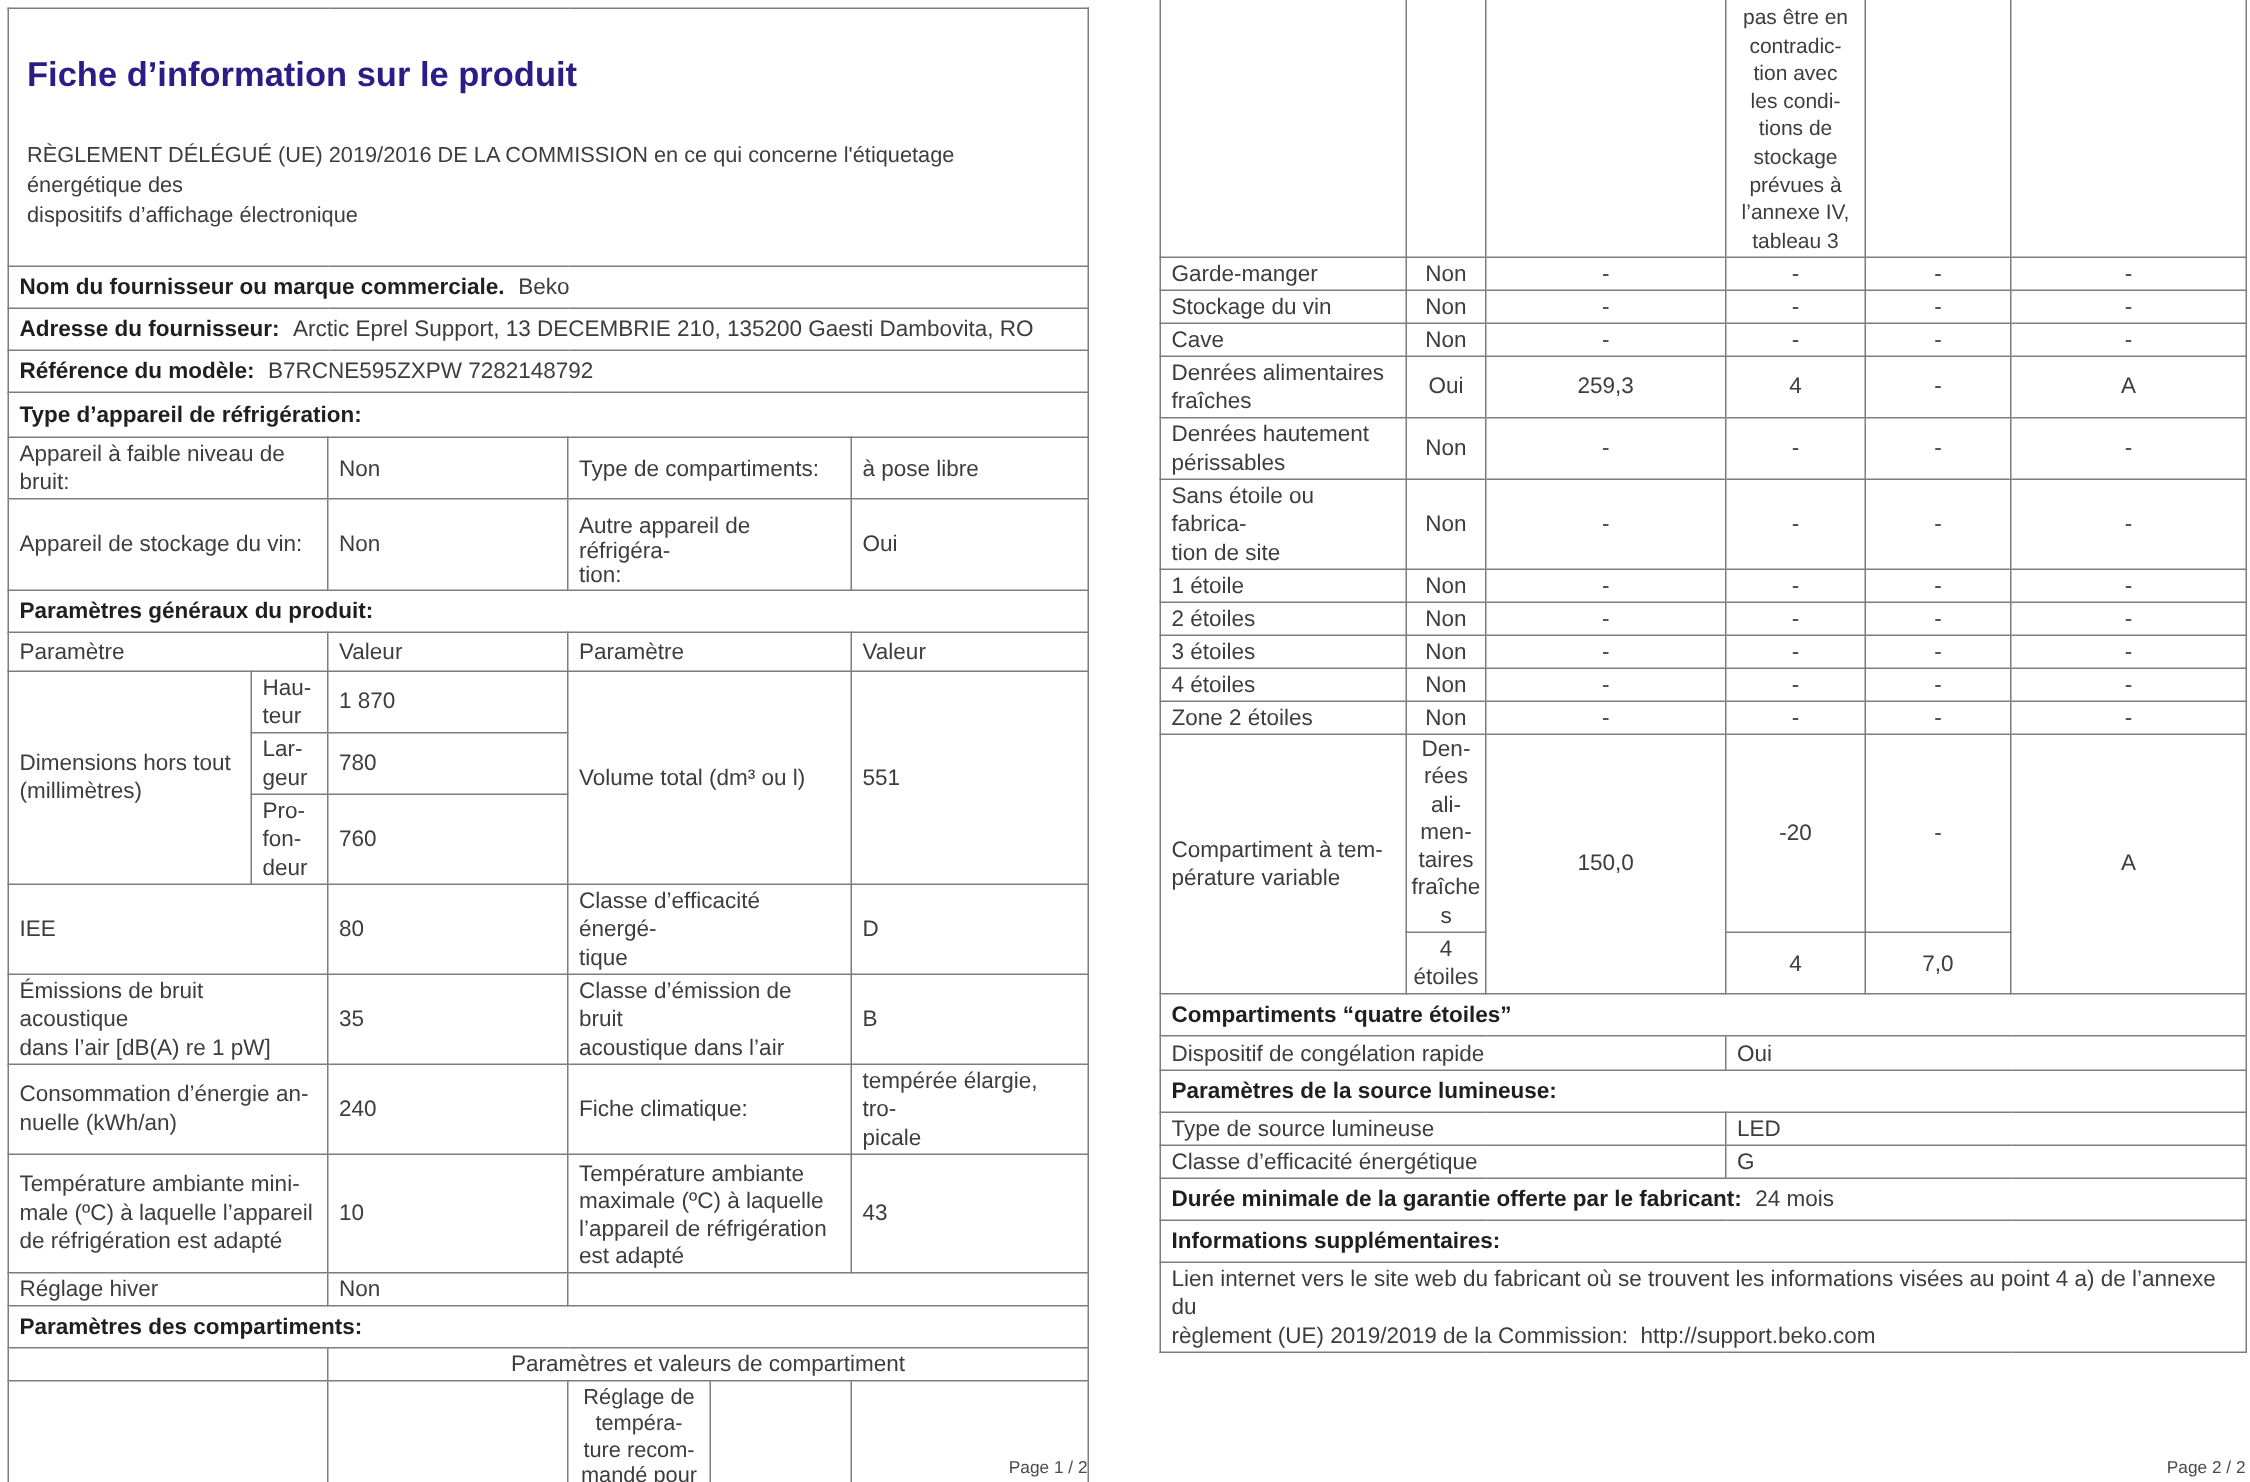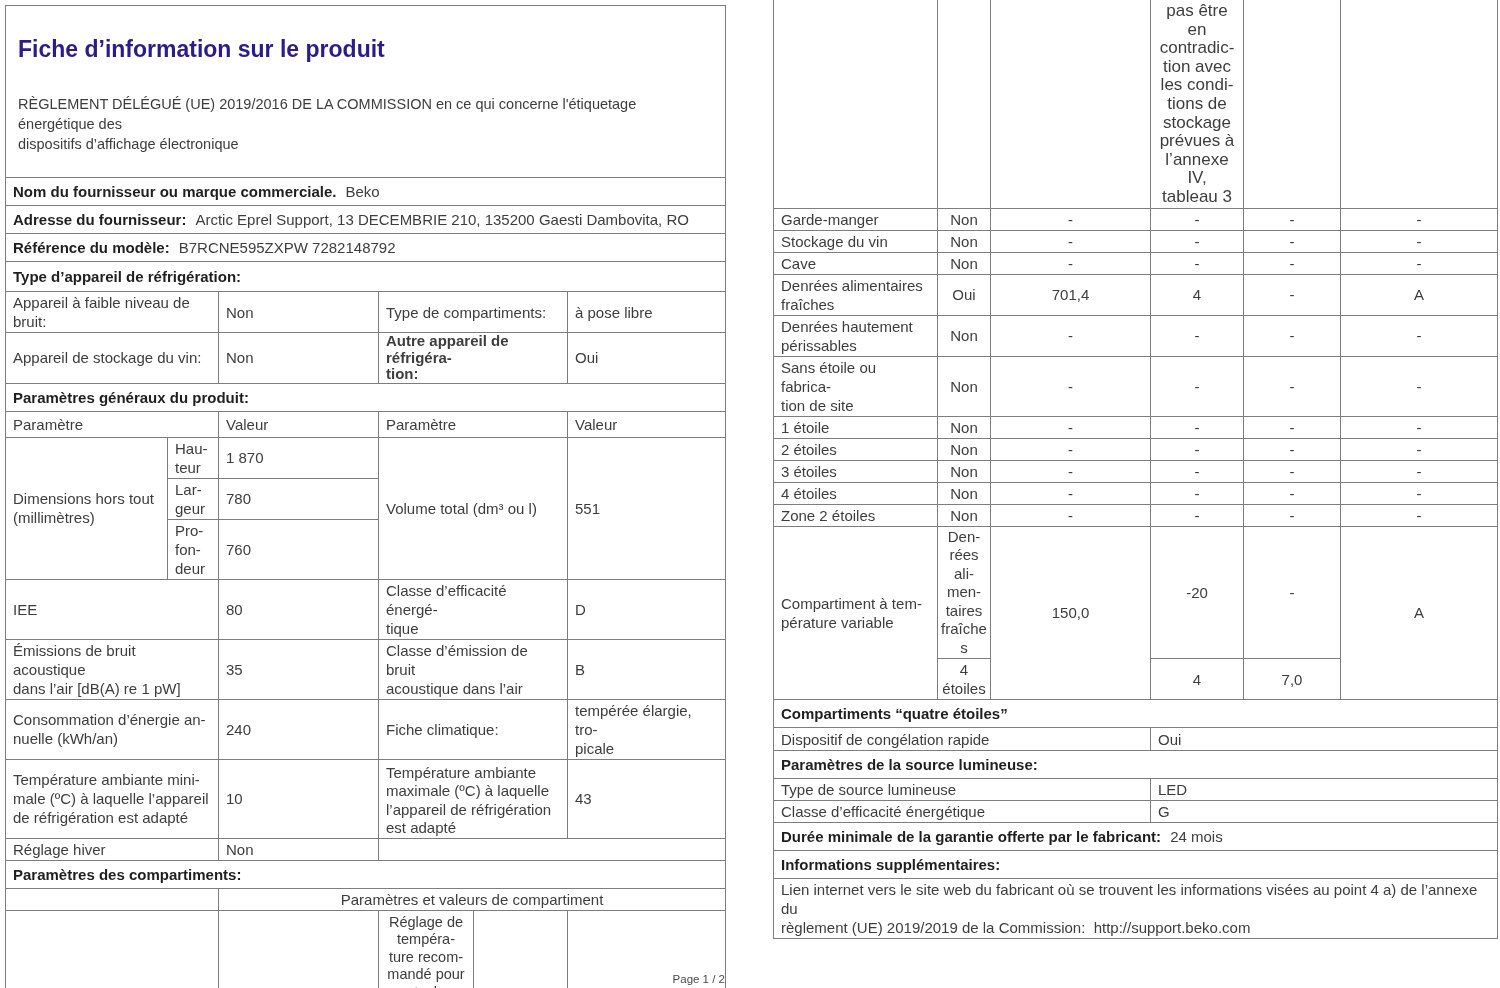--- a/index.html
+++ b/index.html
@@ -16,23 +16,23 @@
   .b { font-weight:700; color:#1f1f1f; }
   .c { text-align:center; }
   .vt { vertical-align:top; }
   tr.nt > td { border-top:none; }
   tr.nb > td { border-bottom:none; }
   .title-cell { padding:4px 12px; vertical-align:top; }
   .title { font-size:23px; font-weight:700; color:#2a1d87; line-height:34px; margin:3px 0 9px 0; }
   .subtitle { font-size:14.5px; line-height:20px; color:#3d3d3d; }
   .iv { margin-left:9px; }
   .tight { line-height:18.5px; padding-top:4px; padding-bottom:0; }
-  .tight2 { line-height:16.5px; padding-top:0; padding-bottom:0;font-weight:bold; }
+  .tight2 { line-height:16.5px; padding-top:10px; padding-bottom:0; }
   .hdr-temp { font-size:14.5px; line-height:17.5px; padding-top:3px; }
-  .cont { font-size:17px; line-height:18.6px; padding-top:2px; }
+  .cont { font-size:14px; line-height:18.6px; padding-top:2px; }
   .sub1 { line-height:18.5px; padding:1px 2px; }
   .subtightcell { padding:1px 1px; }
   .pagenum { position:absolute; font-size:11.5px; color:#4a4a4a; text-align:right; }
 </style>
 </head>
 <body>
 
 <div class="canvas">
 
   <table class="page" style="left:5px; top:5px; width:720px;">
@@ -248,21 +248,21 @@
       <td class="c">Non</td>
       <td class="c">-</td>
       <td class="c">-</td>
       <td class="c">-</td>
       <td class="c">-</td>
     </tr>
     <tr style="height:41px">
       <td>Denrées alimentaires
 fraîches</td>
       <td class="c">Oui</td>
-      <td class="c">701,4</td>
+      <td class="c">259,3</td>
       <td class="c">4</td>
       <td class="c">-</td>
       <td class="c">A</td>
     </tr>
     <tr style="height:40px">
       <td>Denrées hautement
 périssables</td>
       <td class="c">Non</td>
       <td class="c">-</td>
       <td class="c">-</td>
@@ -370,14 +370,15 @@
       <td colspan="6" class="b">Informations supplémentaires:</td>
     </tr>
 
     <tr style="height:56px">
       <td colspan="6">Lien internet vers le site web du fabricant où se trouvent les informations visées au point 4 a) de l’annexe du
 règlement (UE) 2019/2019 de la Commission:&nbsp; http://support.beko.com</td>
     </tr>
   </tbody>
     </table>
 
+  <div class="pagenum" style="left:773px; top:973px; width:724px;">Page 2 / 2</div>
 
 </div>
 
 </body></html>

